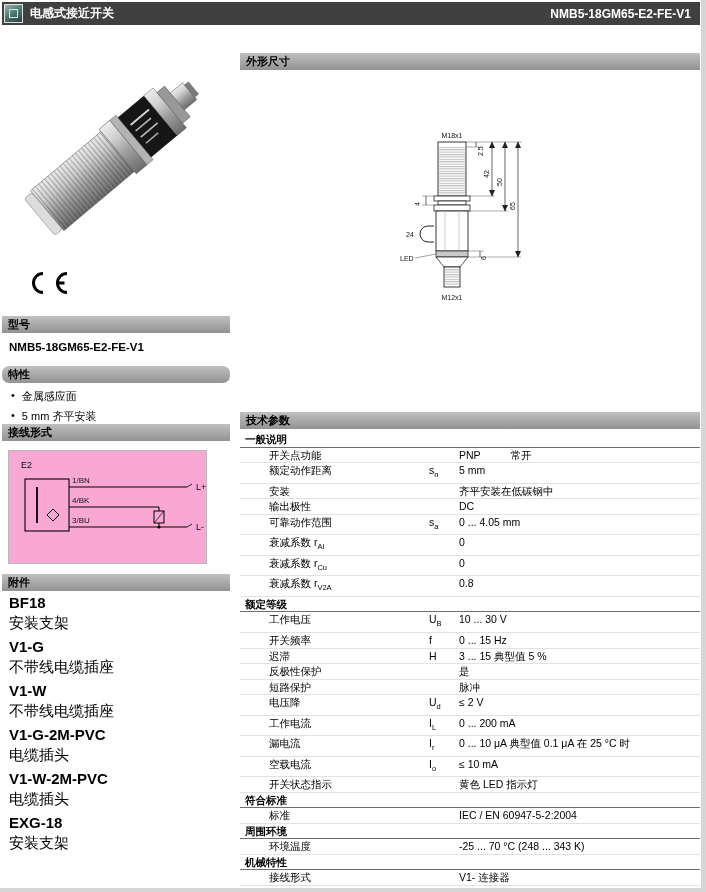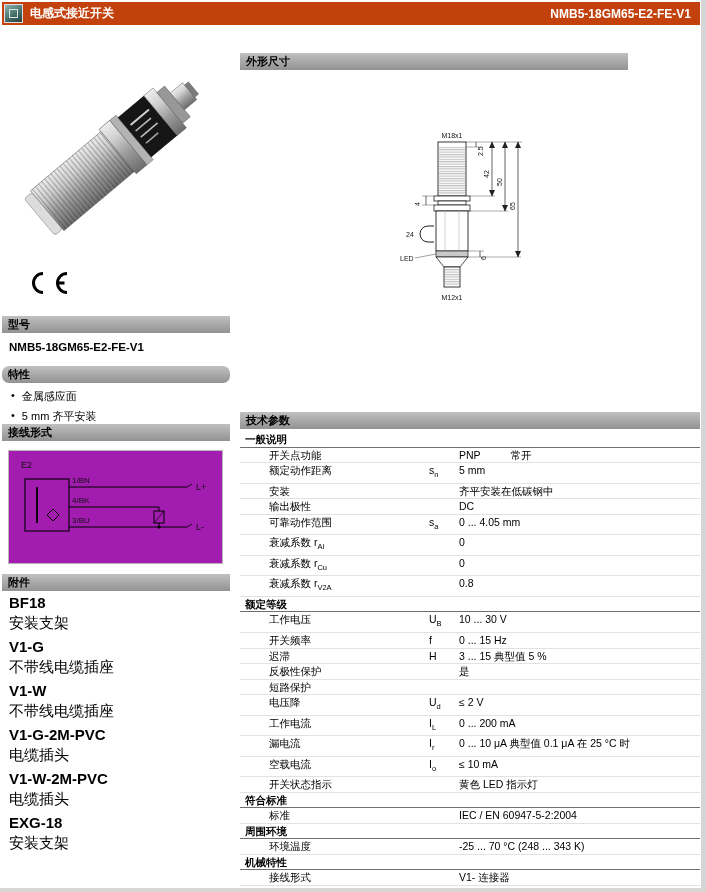--- a/index.html
+++ b/index.html
@@ -4,48 +4,48 @@
 <style>
   * { box-sizing: border-box; margin: 0; padding: 0; }
   html, body { width: 706px; height: 892px; background: #fff; color: #000;
     font-family: "Liberation Sans", "DejaVu Sans", sans-serif; }
   .page { position: relative; width: 706px; height: 892px; background: #fff; overflow: hidden; }
   .edge-right { position: absolute; right: 0; top: 0; width: 5px; height: 100%; background: #d6d6d6; }
   .edge-bottom { position: absolute; left: 0; bottom: 0; width: 100%; height: 4px; background: #d6d6d6; }
 
   
   .topbar { position: absolute; left: 2px; top: 2px; width: 698px; height: 23px;
-    background: #c2410c; color: #fff; display: flex; align-items: center; }
+    background: #404040; color: #fff; display: flex; align-items: center; }
   .cat-icon { width: 19px; height: 19px; margin: 0 7px 0 2px; border: 1px solid #e0e0e0;
     background: linear-gradient(150deg, #8fb5ae 0%, #46716d 55%, #29403f 100%); position: relative; }
   .cat-icon::after { content: ""; position: absolute; inset: 4px; border: 1px solid #d7e4e1; }
   .topbar-title { font-size: 12px; font-weight: bold; }
   .topbar-pn { margin-left: auto; margin-right: 9px; font-size: 12px; font-weight: bold; }
 
   
   .secbar { position: absolute; height: 17px; background: linear-gradient(#c0c0c0, #929292);
     font-size: 11px; font-weight: bold; line-height: 17px; padding-left: 6px; color: #000; }
   .bar-model { left: 2px; top: 316px; width: 228px; }
   .bar-features { left: 2px; top: 366px; width: 228px; border-radius: 7px; }
   .bar-connection { left: 2px; top: 424px; width: 228px; }
   .bar-accessories { left: 2px; top: 574px; width: 228px; }
-  .bar-dims { left: 240px; top: 53px; width: 388px; }
+  .bar-dims { left: 240px; top: 53px; width: 460px; }
   .bar-tech { left: 240px; top: 412px; width: 460px; }
 
   .photo { position: absolute; left: 12px; top: 46px; }
   .ce { position: absolute; left: 26px; top: 270px; }
 
   .model-text { position: absolute; left: 9px; top: 341px; font-size: 11.5px; font-weight: bold; }
 
   .features { position: absolute; left: 11px; top: 389px; font-size: 11px; }
   .feat { display: flex; gap: 7px; margin-bottom: 5px; }
   .feat::before { content: "•"; }
 
-  .wiring { position: absolute; left: 8px; top: 450px; width: 215px; height: 114px;
-    border: 1px solid #b8b8b8; background: #a21caf; text-decoration: underline; }
+  .wiring { position: absolute; left: 8px; top: 450px; width: 199px; height: 114px;
+    border: 1px solid #b8b8b8; background: #f9a8d4; text-decoration: underline; }
 
   .accessories { position: absolute; left: 9px; top: 596px; width: 215px; font-size: 15px; }
   .acc-name { font-weight: bold; line-height: 14px; margin-top: 10px; }
   .acc-name:first-child { margin-top: 0; }
   .acc-desc { line-height: 14px; margin-top: 6px; }
 
   .drawing { position: absolute; left: 240px; top: 72px; width: 460px; height: 338px; }
   .drawing svg { position: absolute; left: 142px; top: 58px; }
 
   .specs { position: absolute; left: 240px; top: 432px; width: 460px; font-size: 10.5px; }
@@ -296,20 +296,21 @@
         <span class="c-val">3 ... 15 典型值 5 %</span>
       </div>
       <div class="spec-row">
         <span class="c-label">反极性保护</span>
         <span class="c-sym"></span>
         <span class="c-val">是</span>
       </div>
       <div class="spec-row">
         <span class="c-label">短路保护</span>
         <span class="c-sym"></span>
+        <span class="c-val">脉冲</span>
       </div>
       <div class="spec-row">
         <span class="c-label">电压降</span>
         <span class="c-sym">U<sub>d</sub></span>
         <span class="c-val">≤ 2 V</span>
       </div>
       <div class="spec-row">
         <span class="c-label">工作电流</span>
         <span class="c-sym">I<sub>L</sub></span>
         <span class="c-val">0 ... 200 mA</span>

